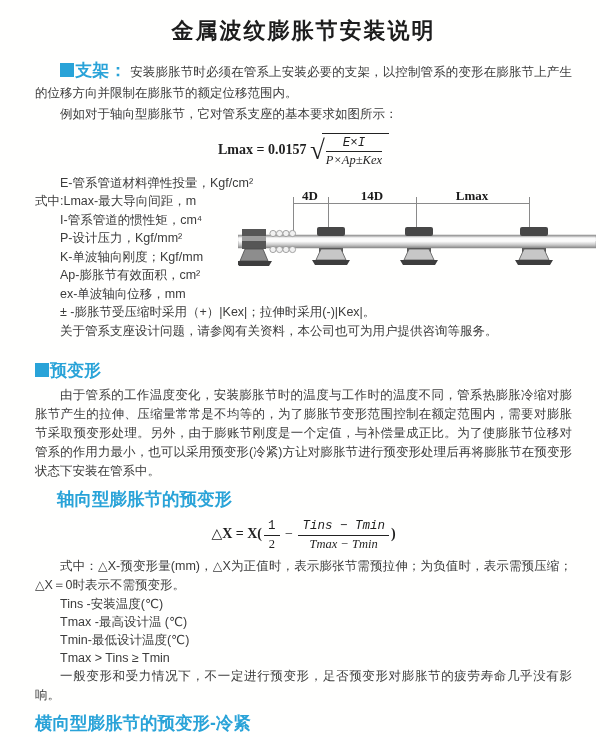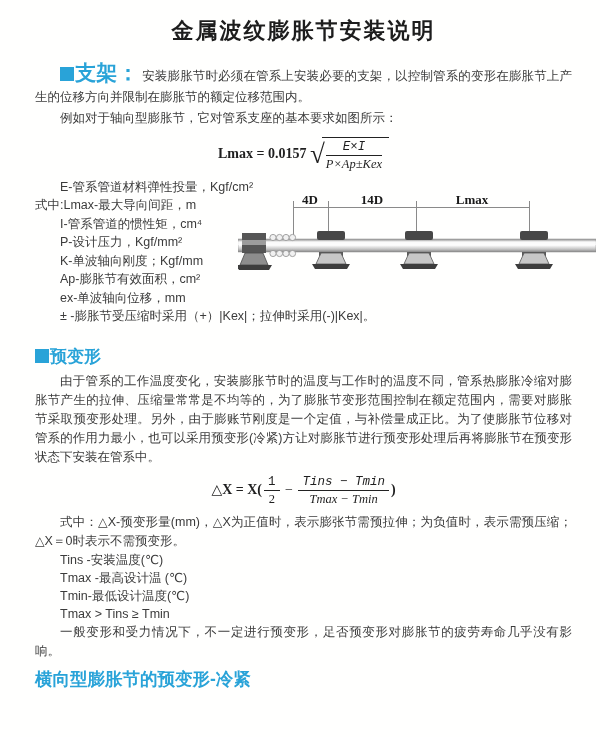--- a/index.html
+++ b/index.html
@@ -10,21 +10,21 @@
     font-family:"Liberation Sans","DejaVu Sans",sans-serif;
     color:var(--text);
   }
   .page{ box-sizing:border-box; width:600px; height:737px; padding:12px 28px 0 35px; position:relative; }
   .title{
     text-align:center; font-size:22px; font-weight:bold; color:#1d1d1d;
     letter-spacing:2px; margin:4px 0 16px 0;
   }
   .para{ font-size:12.5px; line-height:21px; margin:0; text-align:justify; }
   .indent{ text-indent:2em; }
-  .sec-head{ color:var(--blue); font-size:21px; font-weight:bold; line-height:1; white-space:nowrap; }
+  .sec-head{ color:var(--blue); font-size:17px; font-weight:bold; line-height:1; white-space:nowrap; }
   .blue-square{
     display:inline-block; width:14px; height:14px; background:var(--blue);
     margin-right:1px; vertical-align:-1px;
   }
   .sec-head-block{ margin:20px 0 4px 0; font-size:17px; font-weight:bold; color:var(--blue); line-height:22px; text-indent:0; }
   .sub-head{ color:var(--blue); font-size:17.5px; font-weight:bold; margin:6px 0 0 22px; line-height:24px; }
   .sub-head.flush{ margin-left:0; }
   
   .formula{
     text-align:center; font-family:"Liberation Serif","DejaVu Serif",serif;
@@ -62,20 +62,21 @@
 
   <div class="support-detail">
     <div class="var-line shift">E-管系管道材料弹性投量，Kgf/cm²</div>
     <div class="var-line">式中:Lmax-最大导向间距，m</div>
     <div class="var-line shift">I-管系管道的惯性矩，cm⁴</div>
     <div class="var-line shift">P-设计压力，Kgf/mm²</div>
     <div class="var-line shift">K-单波轴向刚度；Kgf/mm</div>
     <div class="var-line shift">Ap-膨胀节有效面积，cm²</div>
     <div class="var-line shift">ex-单波轴向位移，mm</div>
     <div class="var-line shift">± -膨胀节受压缩时采用（+）|Kex|；拉伸时采用(-)|Kex|。</div>
+    <div class="var-line shift">关于管系支座设计问题，请参阅有关资料，本公司也可为用户提供咨询等服务。</div>
 
     <div class="diagram">
       <svg width="358" height="98" viewBox="0 0 358 98">
         <defs>
           <linearGradient id="pipeGrad" x1="0" y1="0" x2="0" y2="1">
             <stop offset="0" stop-color="#979797"></stop>
             <stop offset="0.22" stop-color="#e6e6e6"></stop>
             <stop offset="0.5" stop-color="#f9f9f9"></stop>
             <stop offset="0.78" stop-color="#c4c4c4"></stop>
             <stop offset="1" stop-color="#878787"></stop>
@@ -135,20 +136,21 @@
           <path d="M-19,73 L19,73 L16,78 L-16,78 Z" fill="#3d3d3d"></path>
         </g>
       </svg>
     </div>
   </div>
 
   <div class="sec-head-block"><span class="blue-square"></span><span>预变形</span></div>
 
   <p class="para indent" style="line-height:19px">由于管系的工作温度变化，安装膨胀节时的温度与工作时的温度不同，管系热膨胀冷缩对膨胀节产生的拉伸、压缩量常常是不均等的，为了膨胀节变形范围控制在额定范围内，需要对膨胀节采取预变形处理。另外，由于膨账节刚度是一个定值，与补偿量成正比。为了使膨胀节位移对管系的作用力最小，也可以采用预变形(冷紧)方让对膨胀节进行预变形处理后再将膨胀节在预变形状态下安装在管系中。</p>
 
+  <div class="sub-head">轴向型膨胀节的预变形</div>
 
   <div class="formula">
     <span class="f-bold">△X = X(</span><span class="frac"><span class="num">1</span><span class="den">2</span></span>
     <span>−</span>
     <span class="frac ital"><span class="num">Tins − Tmin</span><span class="den">Tmax − Tmin</span></span><span class="f-bold">)</span>
   </div>
 
   <p class="para indent" style="line-height:19px">式中：△X-预变形量(mm)，△X为正值时，表示膨张节需预拉伸；为负值时，表示需预压缩；△X＝0时表示不需预变形。</p>
 
   <div class="temps">

